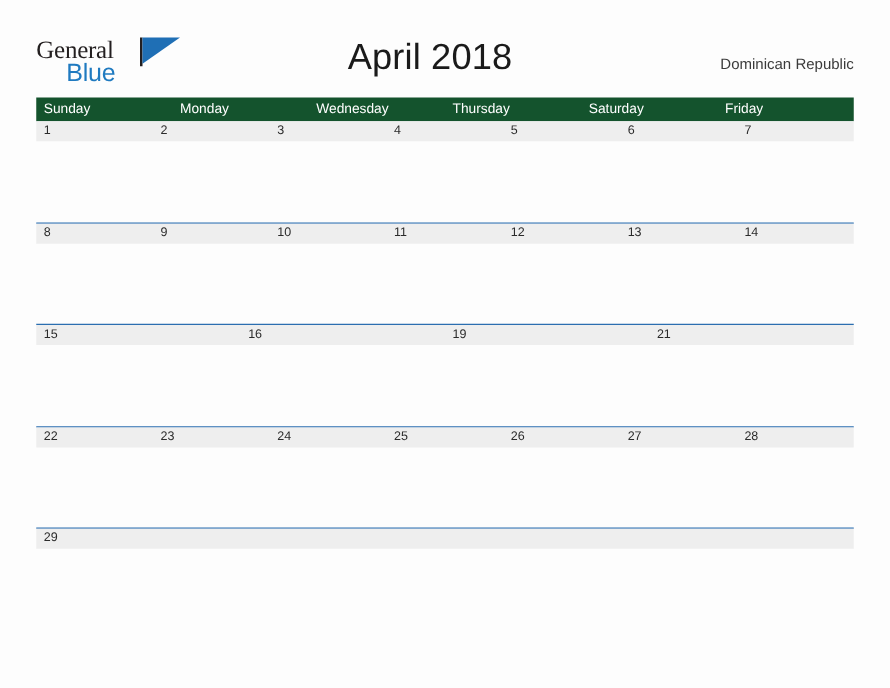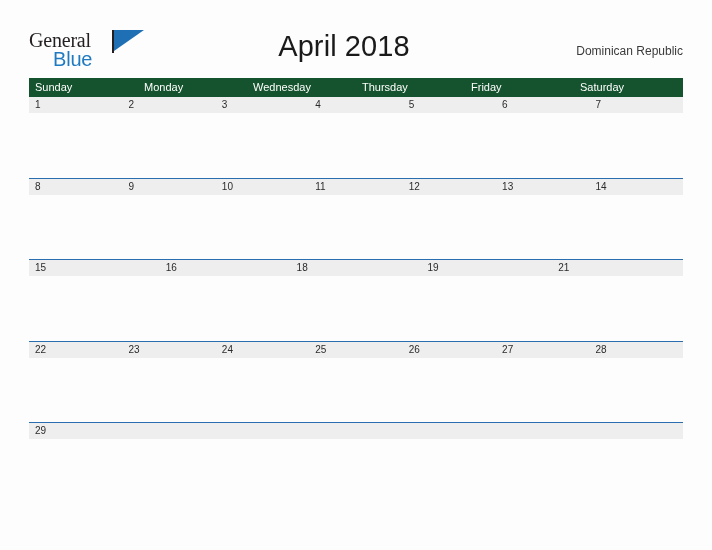--- a/index.html
+++ b/index.html
@@ -192,22 +192,22 @@
     <div class="country">Dominican Republic</div>
 
   </div>
 
   <div class="calendar">
     <div class="weekday-row" id="weekday-row">
         <div class="weekday-cell">Sunday</div>
         <div class="weekday-cell">Monday</div>
         <div class="weekday-cell">Wednesday</div>
         <div class="weekday-cell">Thursday</div>
+        <div class="weekday-cell">Saturday</div>
         <div class="weekday-cell">Friday</div>
-        <div class="weekday-cell">Saturday</div>
       </div>
     <div id="weeks-container">
         <div class="week-row">
           <div class="day-band"></div>
           <div class="day-cells">
             <div class="day-cell">
               <span class="day-num">1</span>
             </div>
             <div class="day-cell">
               <span class="day-num">2</span>
@@ -258,23 +258,20 @@
         <div class="week-row">
           <div class="day-band"></div>
           <div class="day-cells">
             <div class="day-cell">
               <span class="day-num">15</span>
             </div>
             <div class="day-cell">
               <span class="day-num">16</span>
             </div>
             <div class="day-cell">
-              <span class="day-num">18</span>
-            </div>
-            <div class="day-cell">
               <span class="day-num">19</span>
             </div>
             <div class="day-cell">
               <span class="day-num">21</span>
             </div>
           </div>
         </div>
         <div class="week-row">
           <div class="day-band"></div>
           <div class="day-cells">

